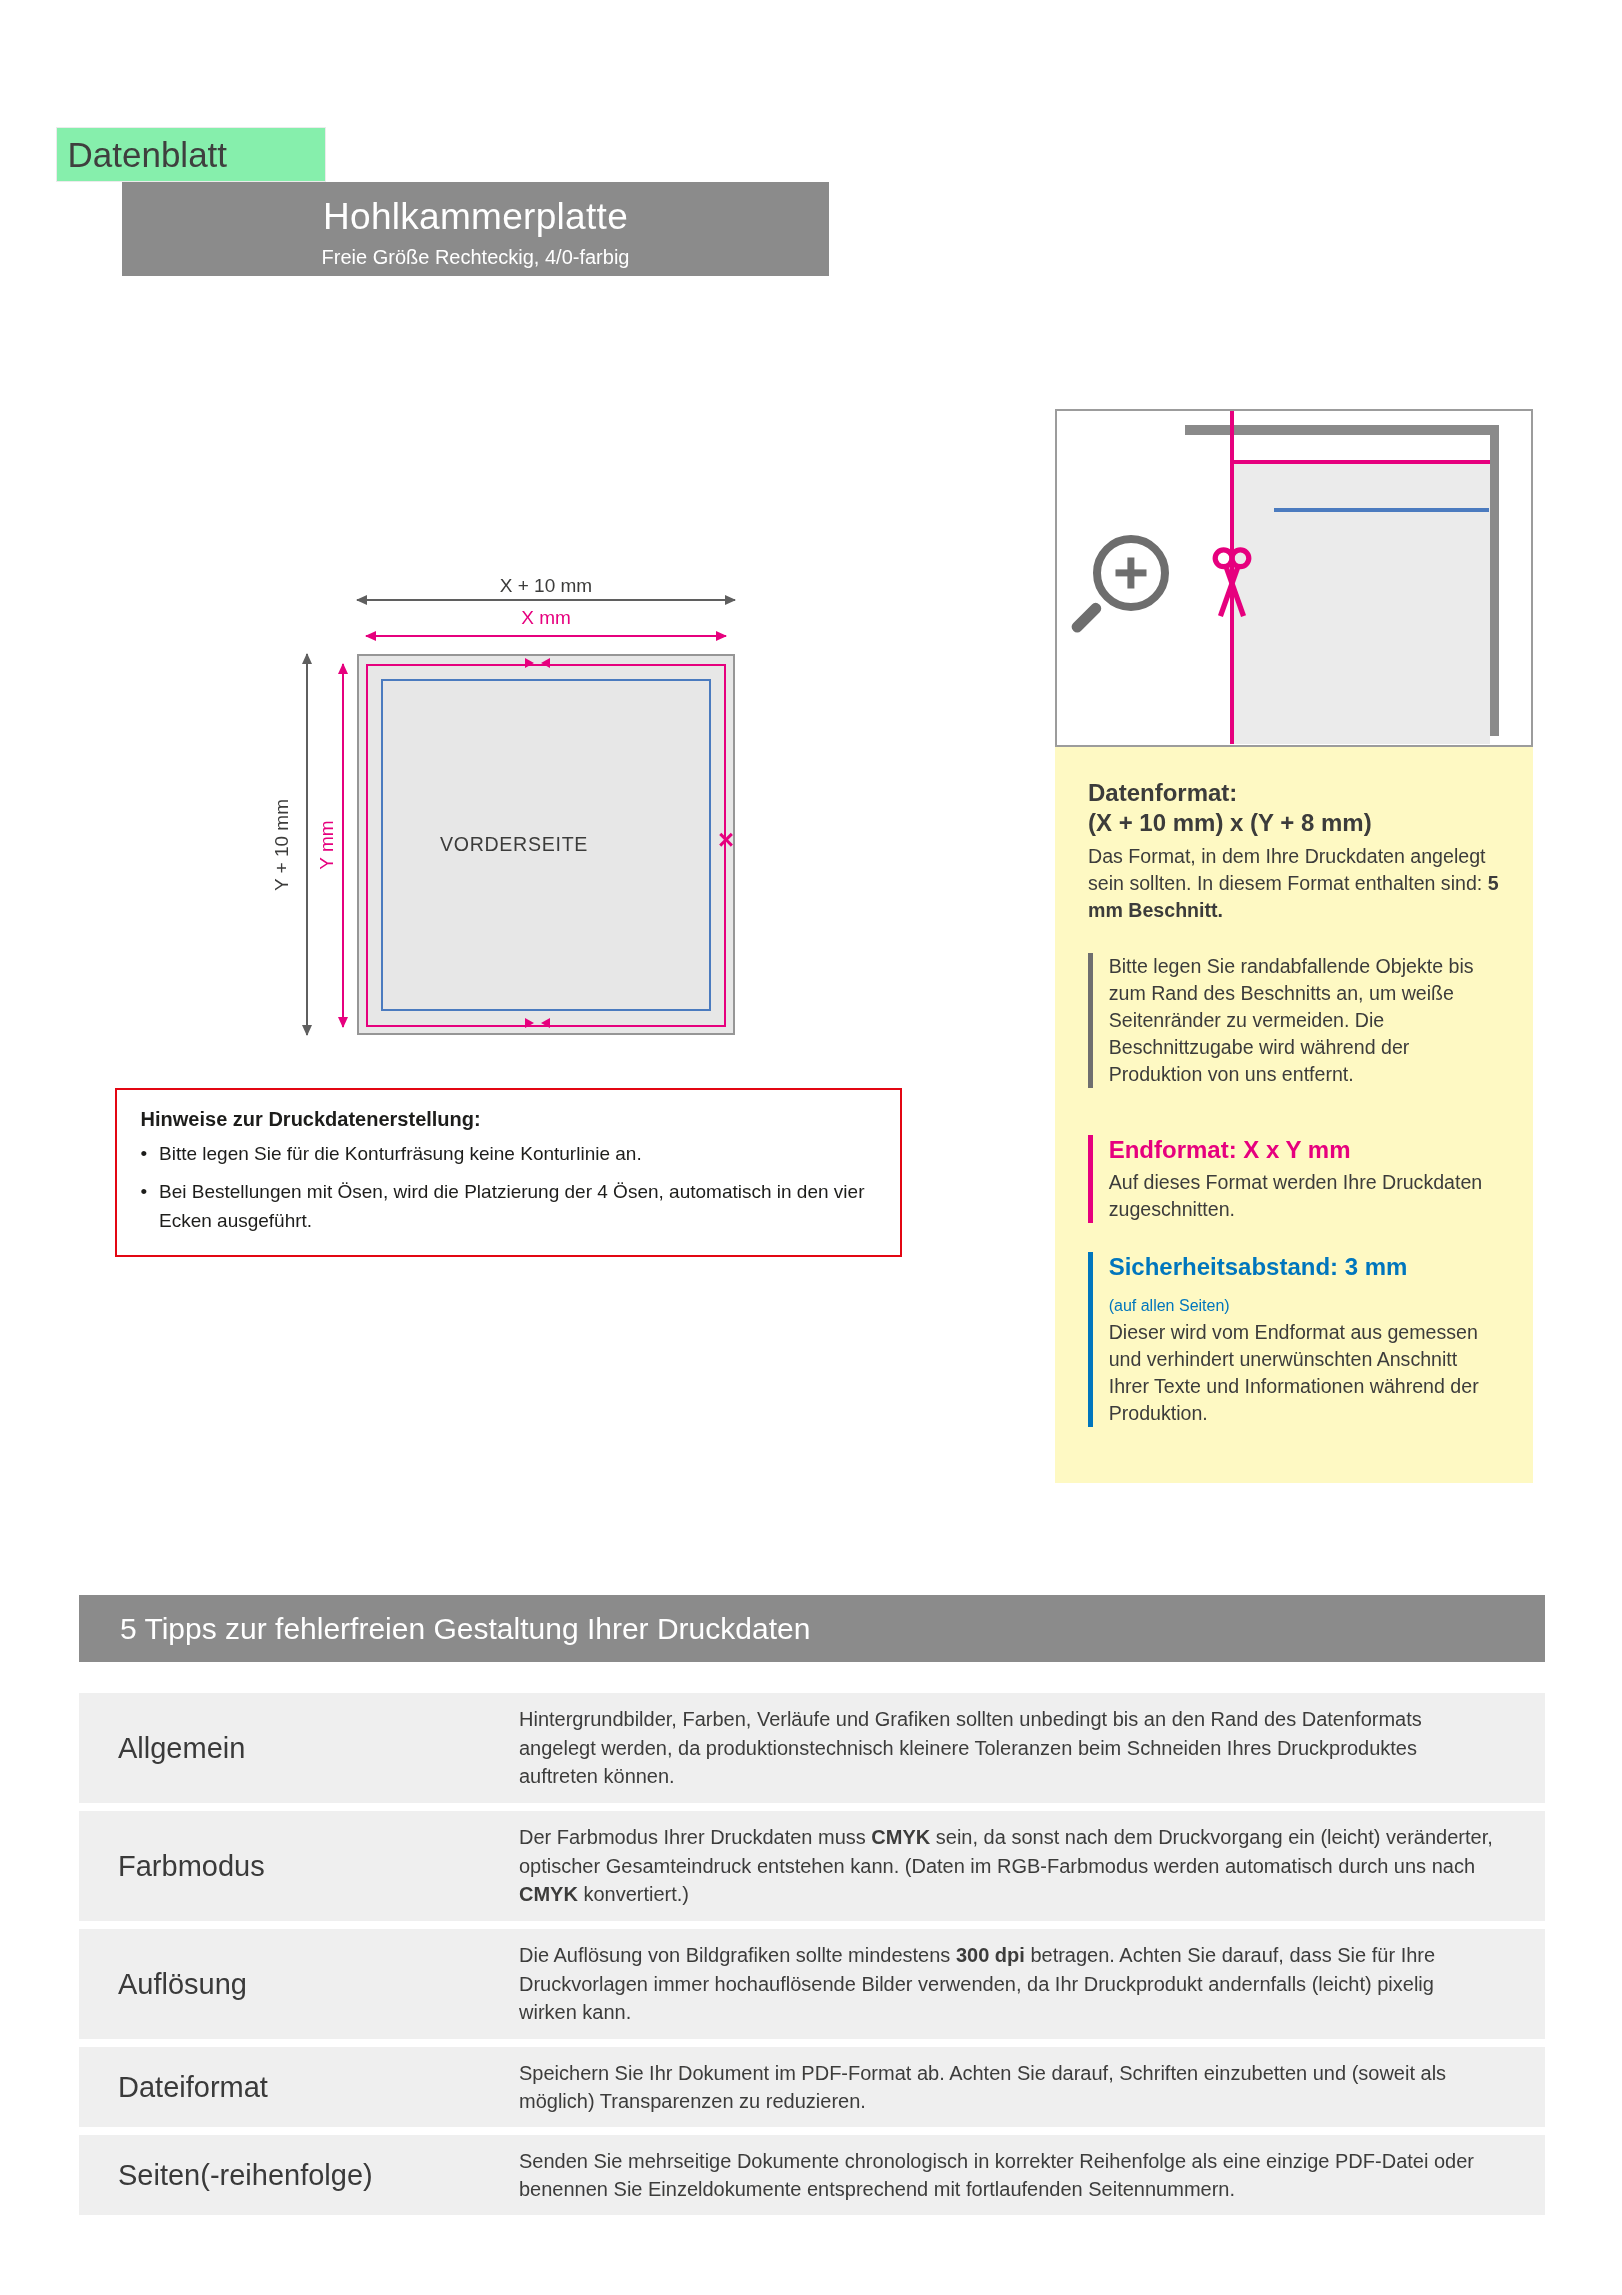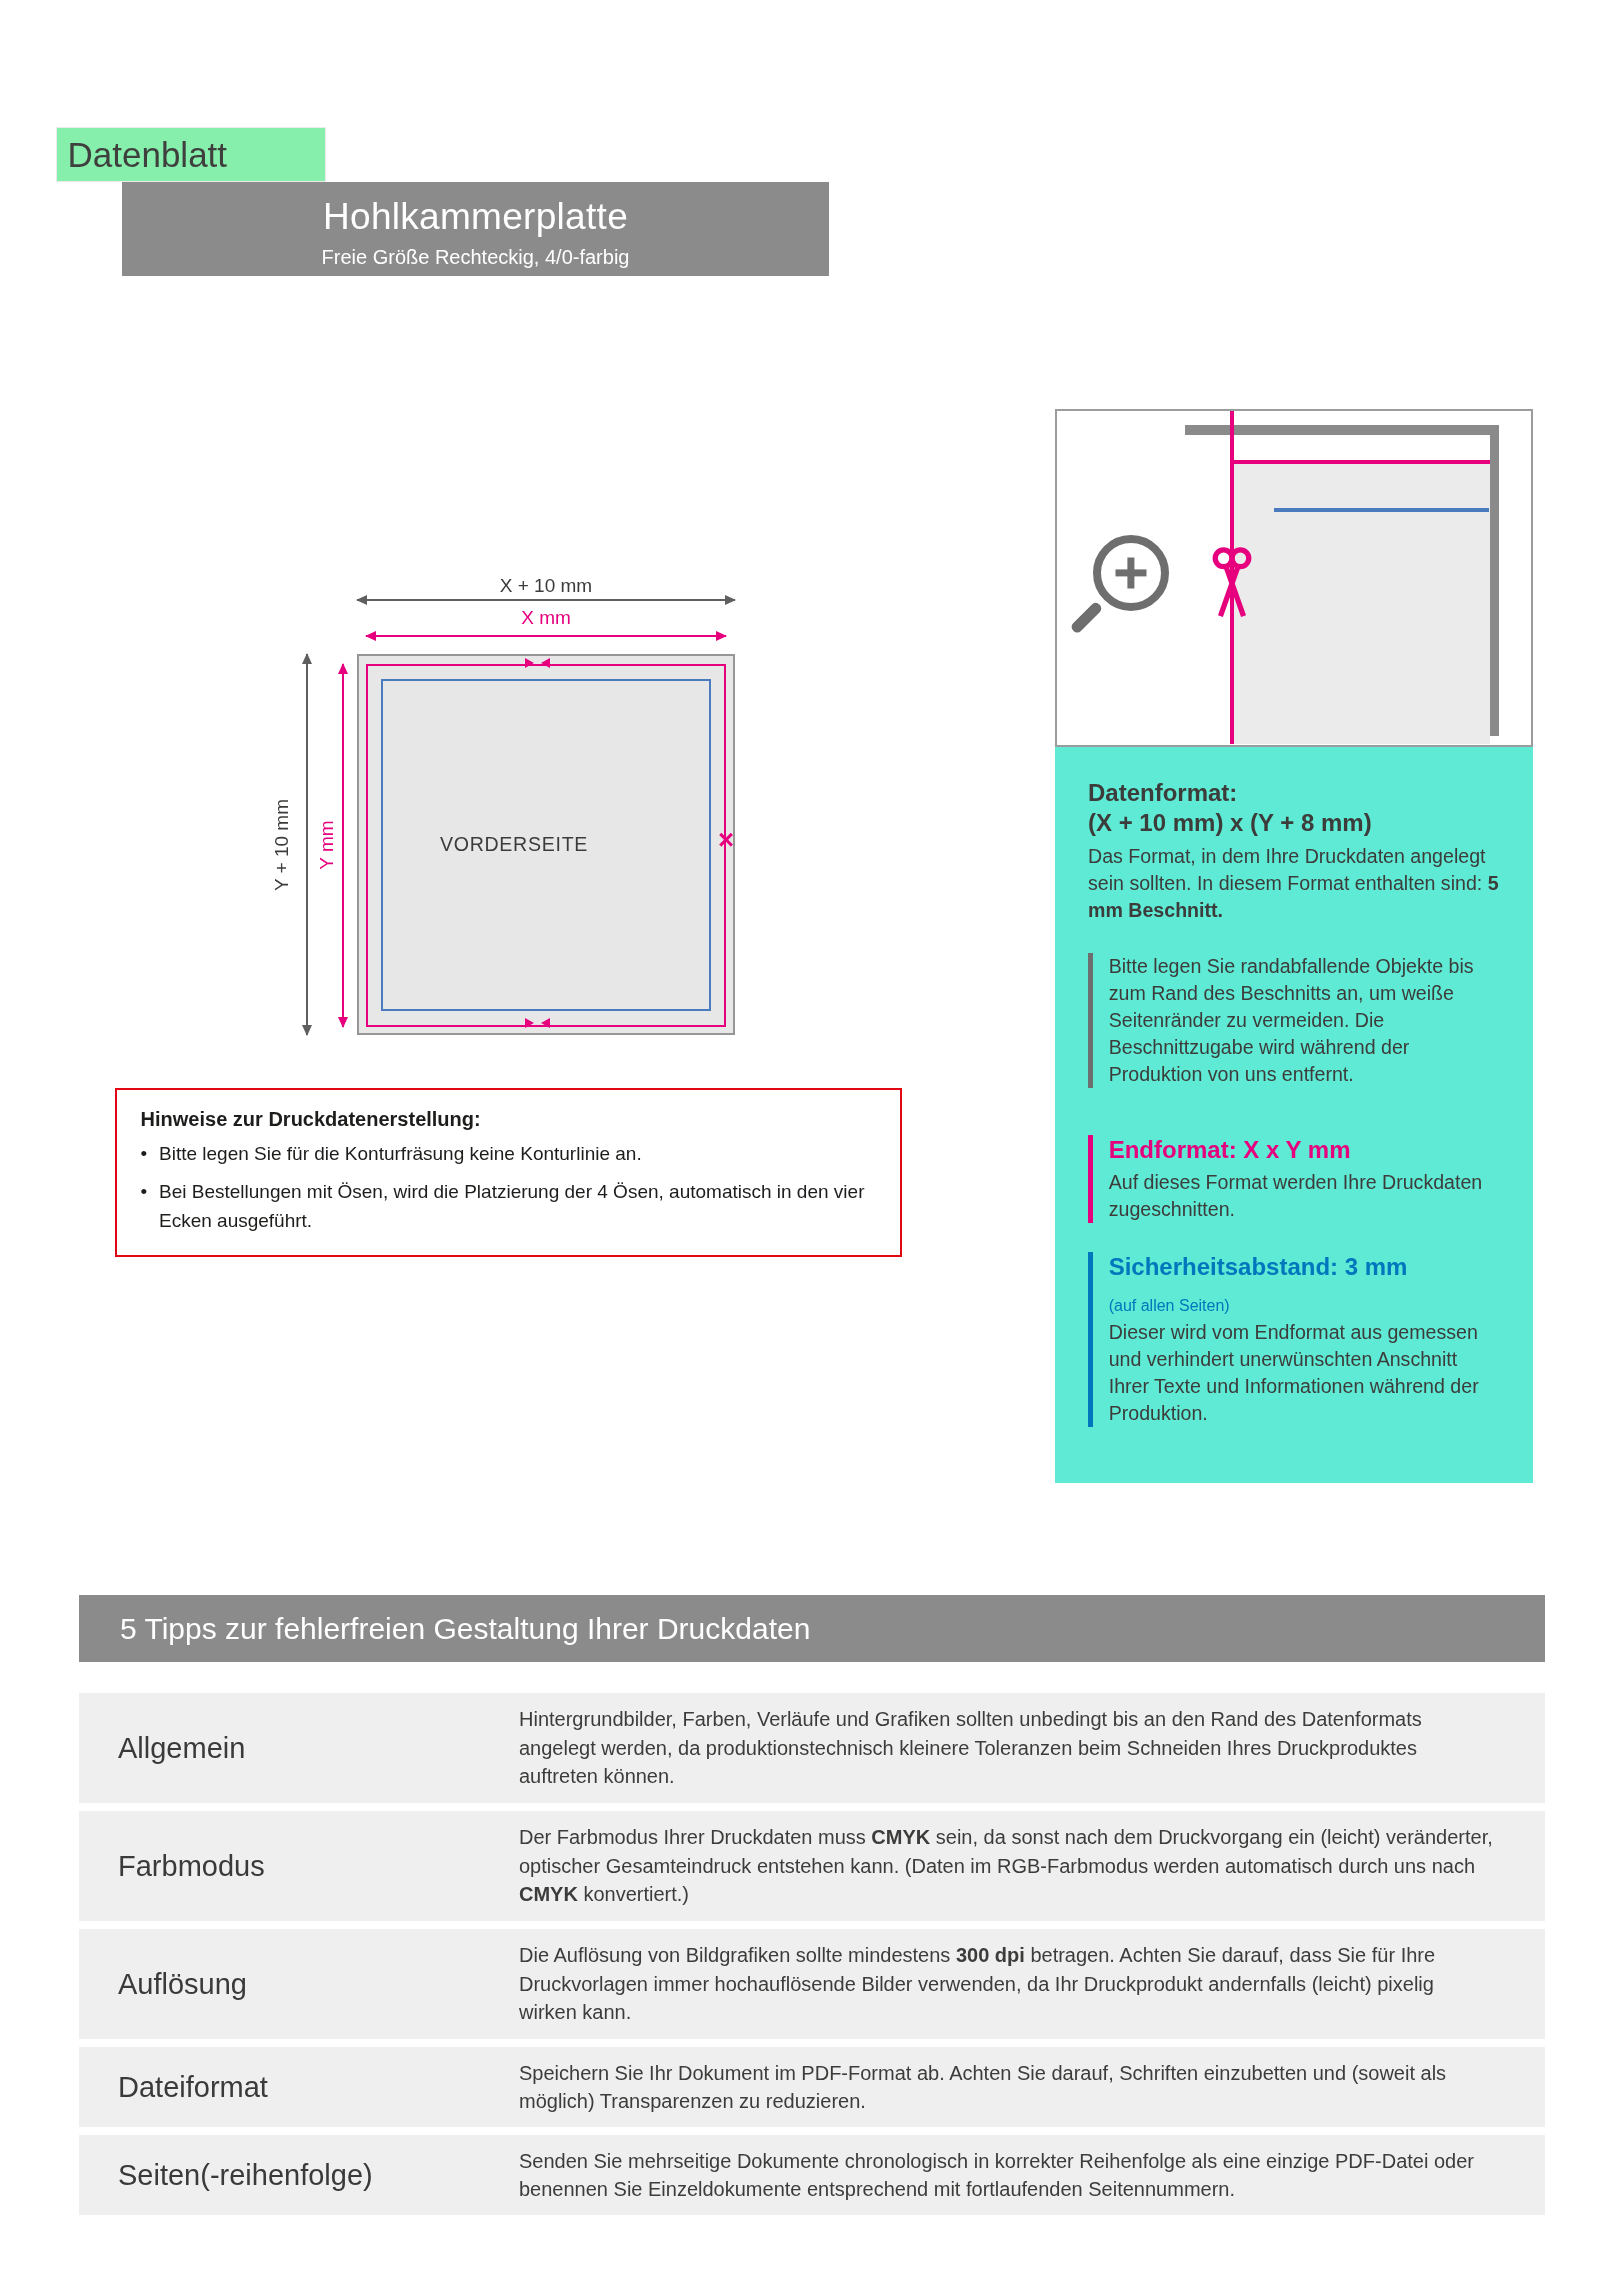--- a/index.html
+++ b/index.html
@@ -84,21 +84,21 @@
   .lens{position:absolute;left:13px;top:0;width:60px;height:60px;border:8.5px solid #6e6e6e;border-radius:50%;}
   .lens::before{content:"";position:absolute;left:50%;top:50%;transform:translate(-50%,-50%);
                 width:31px;height:7.2px;background:#6e6e6e;}
   .lens::after{content:"";position:absolute;left:50%;top:50%;transform:translate(-50%,-50%);
                width:7.2px;height:31px;background:#6e6e6e;}
   .handle{position:absolute;left:1.3px;top:64px;width:10.5px;height:37px;background:#6e6e6e;
           border-radius:5.2px;transform:rotate(45deg);}
   .scissors{position:absolute;left:154px;top:134px;width:42px;height:77px;}
 
   
-  #info-panel{position:absolute;left:1055px;top:747px;width:478px;height:736px;background:#5eead4;
+  #info-panel{position:absolute;left:1055px;top:747px;width:478px;height:736px;background:#fef9c3;
               box-sizing:border-box;padding:31px 31px 26px 33px;}
   .ip-title{font-size:24px;font-weight:bold;line-height:1.25;color:#3c3c3b;}
   .ip-text{font-size:19.6px;line-height:1.38;margin-top:5.2px;color:#3c3c3b;}
   .ip-block{margin-top:29px;padding-left:15.7px;border-left:5.2px solid #6f6f6f;}
   .ip-block.magentabar{border-left-color:#e6007e;margin-top:47px;}
   .ip-block.bluebar{border-left-color:#0076bd;}
   .magenta-text{color:#e6007e;}
   .blue-text{color:#0076bd;margin-top:16px;}
   .ip-sub{font-size:16px;margin-top:15px;}
   .ip-block .ip-text{margin-top:3.9px;}

